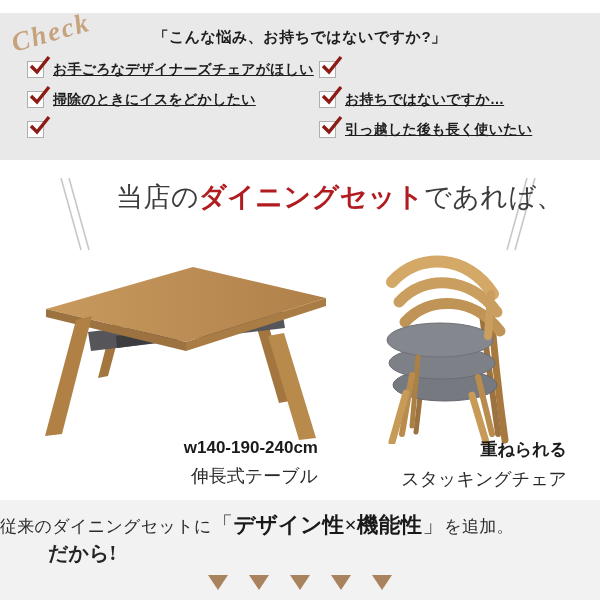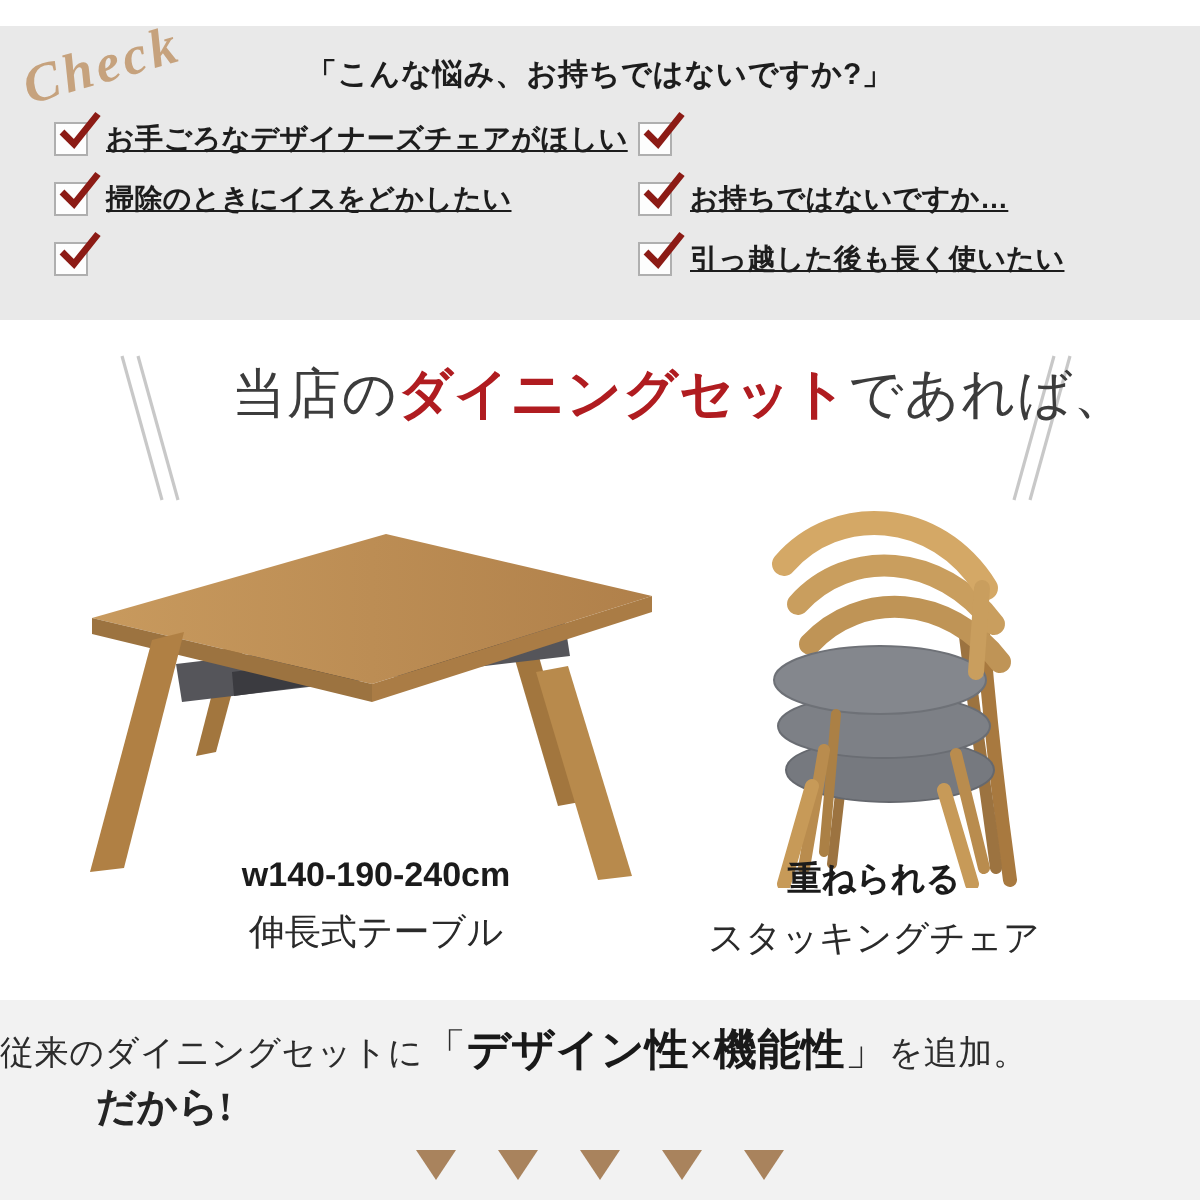--- a/index.html
+++ b/index.html
@@ -43,21 +43,21 @@
   .slash-left{left:54px;}
   .slash-right{left:504px;}
   .headline{
     position:absolute;left:0;top:21px;width:600px;text-align:center;
     font-family:"Liberation Serif", serif;font-size:27px;line-height:1.2;
     color:#3c3c3c;font-weight:500;letter-spacing:.5px;padding-left:40px;
   }
   .headline .hl{font-weight:bold;color:#b01c20;}
   .photo-table{position:absolute;left:28px;top:94px;}
   .photo-chairs{position:absolute;left:352px;top:84px;}
-  .caption{position:absolute;top:268px;width:260px;text-align:center;}
+  .caption{position:absolute;top:278px;width:260px;text-align:right;}
   .caption-left{left:58px;}
   .caption-right{left:307px;}
   .caption .cap-title{font-size:17px;font-weight:bold;color:#1b1b1b;}
   .caption .cap-sub{font-size:18px;color:#2a2a2a;margin-top:6px;}
   
   .bottom{position:absolute;left:0;top:500px;width:600px;height:100px;background:#f2f2f2;}
   .bottom-line1{
     margin-top:10px;font-family:"Liberation Serif", serif;
     font-size:17px;color:#2c2c2c;letter-spacing:.3px;
   }

